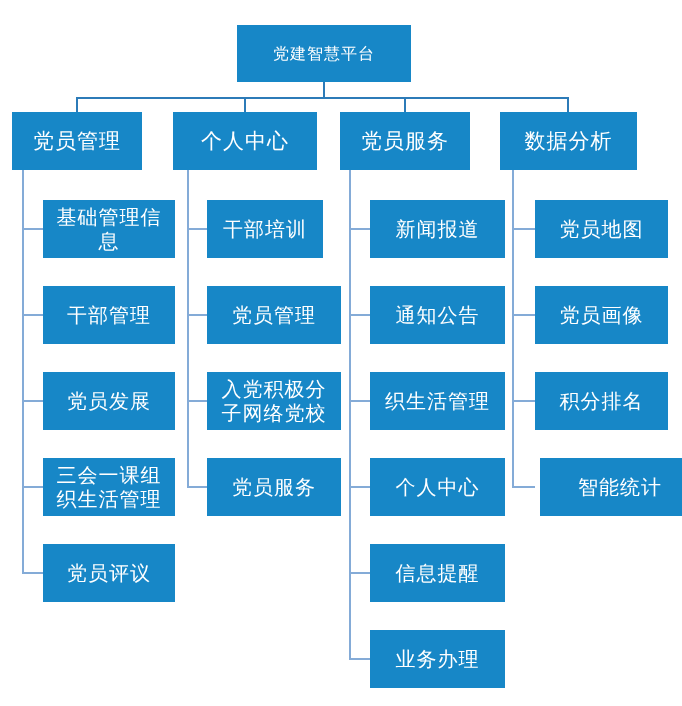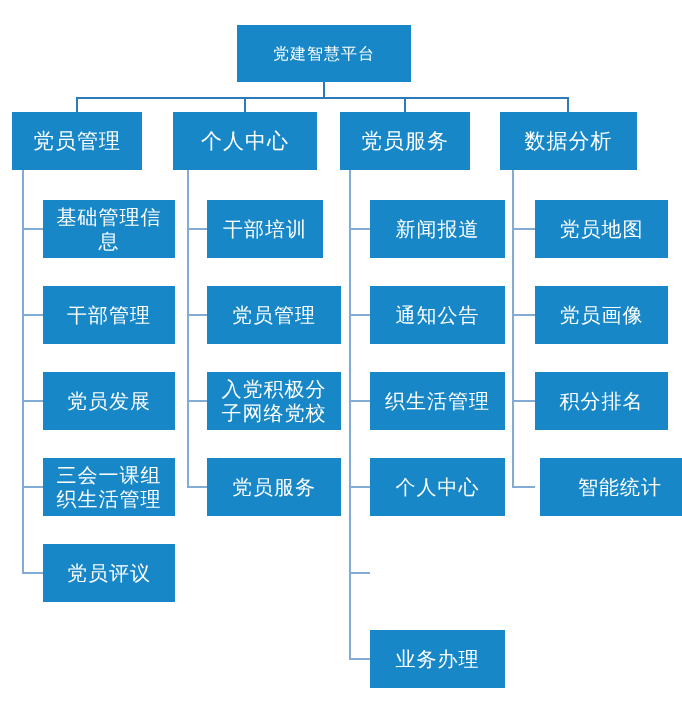--- a/index.html
+++ b/index.html
@@ -85,20 +85,21 @@
   <div class="node leaf" style="left:207px;top:200px;width:116px;height:58px">干部培训</div>
   <div class="node leaf" style="left:207px;top:286px;width:134px;height:58px">党员管理</div>
   <div class="node leaf" style="left:207px;top:372px;width:134px;height:58px">入党积极分
 子网络党校</div>
   <div class="node leaf" style="left:207px;top:458px;width:134px;height:58px">党员服务</div>
 
   <div class="node leaf" style="left:370px;top:200px;width:135px;height:58px">新闻报道</div>
   <div class="node leaf" style="left:370px;top:286px;width:135px;height:58px">通知公告</div>
   <div class="node leaf" style="left:370px;top:372px;width:135px;height:58px">织生活管理</div>
   <div class="node leaf" style="left:370px;top:458px;width:135px;height:58px">个人中心</div>
+  <div class="node leaf" style="left:370px;top:544px;width:135px;height:58px">信息提醒</div>
   <div class="node leaf" style="left:370px;top:630px;width:135px;height:58px">业务办理</div>
 
   <div class="node leaf" style="left:535px;top:286px;width:133px;height:58px">党员画像</div>
   <div class="node leaf" style="left:535px;top:200px;width:133px;height:58px">党员地图</div>
   <div class="node leaf" style="left:535px;top:372px;width:133px;height:58px">积分排名</div>
   <div class="node leaf" style="left:540px;top:458px;width:160px;height:58px">智能统计</div>
 
 </div>
 
 </body></html>

